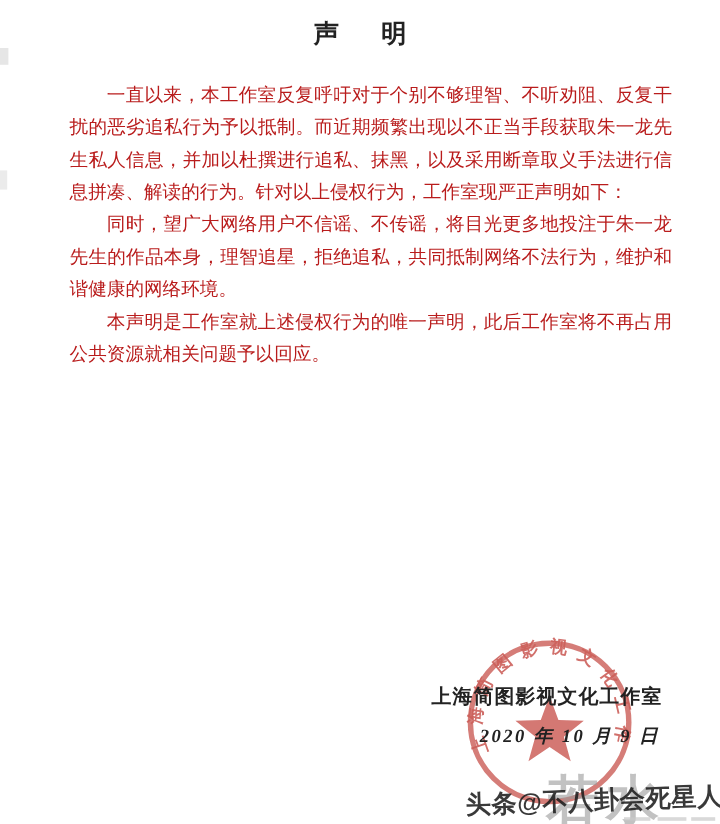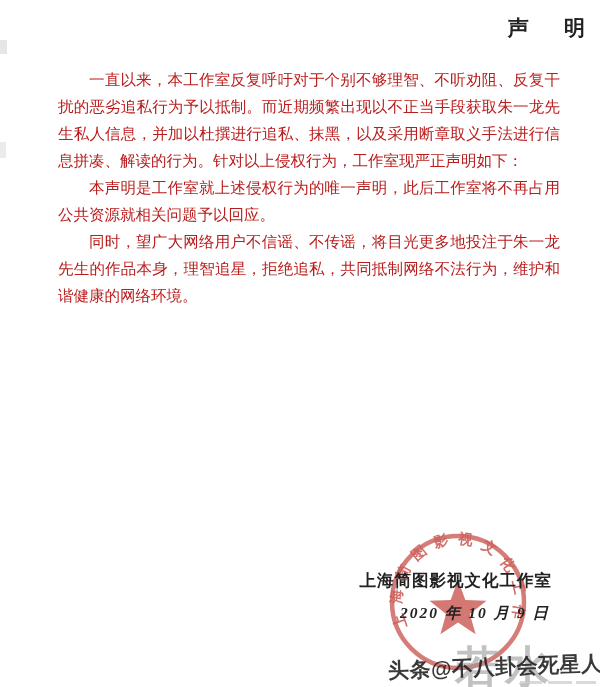--- a/index.html
+++ b/index.html
@@ -6,21 +6,21 @@
   .page{
     position:relative;
     width:600px;height:687px;
     background:#ffffff;
     overflow:hidden;
     font-family:"Liberation Serif","DejaVu Serif",serif;
     color:#2e2e2e;
   }
   .doc-title{
     margin:14px 0 0 0;
-    text-align:right;
+    text-align:center;
     font-size:21px;
     font-weight:bold;
     letter-spacing:15px;
     text-indent:15px; 
     color:#222;
   }
   .content{
     margin:24px 40px 0 58px;
     font-size:15.5px;
     line-height:27px;
@@ -84,22 +84,22 @@
 
 <div class="page">
 
   <div class="scan-artifact artifact-1"></div>
   <div class="scan-artifact artifact-2"></div>
 
   <h1 class="doc-title">声  明</h1>
 
   <div class="content">
     <p>一直以来，本工作室反复呼吁对于个别不够理智、不听劝阻、反复干扰的恶劣追私行为予以抵制。而近期频繁出现以不正当手段获取朱一龙先生私人信息，并加以杜撰进行追私、抹黑，以及采用断章取义手法进行信息拼凑、解读的行为。针对以上侵权行为，工作室现严正声明如下：</p>
+    <p>同时，望广大网络用户不信谣、不传谣，将目光更多地投注于朱一龙先生的作品本身，理智追星，拒绝追私，共同抵制网络不法行为，维护和谐健康的网络环境。</p>
     <p>本声明是工作室就上述侵权行为的唯一声明，此后工作室将不再占用公共资源就相关问题予以回应。</p>
-    <p>同时，望广大网络用户不信谣、不传谣，将目光更多地投注于朱一龙先生的作品本身，理智追星，拒绝追私，共同抵制网络不法行为，维护和谐健康的网络环境。</p>
   </div>
 
   <svg class="seal" viewBox="0 0 145 145" aria-hidden="true">
     <defs>
       <path id="sealArc" d="M 22,98 A 57,57 0 1 1 122,98" fill="none"></path>
     </defs>
     <circle cx="72" cy="72" r="66" fill="none" stroke-width="4.5" opacity="0.82" stroke="#c54a44"></circle>
     <polygon points="72,50 79.35,69.9 100.5,70.7 83.9,83.9 89.6,104.3 72,92.5 54.4,104.3 60.1,83.9 43.5,70.7 64.65,69.9" opacity="0.85" fill="#c54a44"></polygon>
     <text font-size="14.5" font-weight="bold" font-family="'Liberation Serif','DejaVu Serif',serif" opacity="0.9" fill="#c54a44">
       <textPath href="#sealArc" startOffset="2" textLength="246">上海简图影视文化工作室</textPath>

